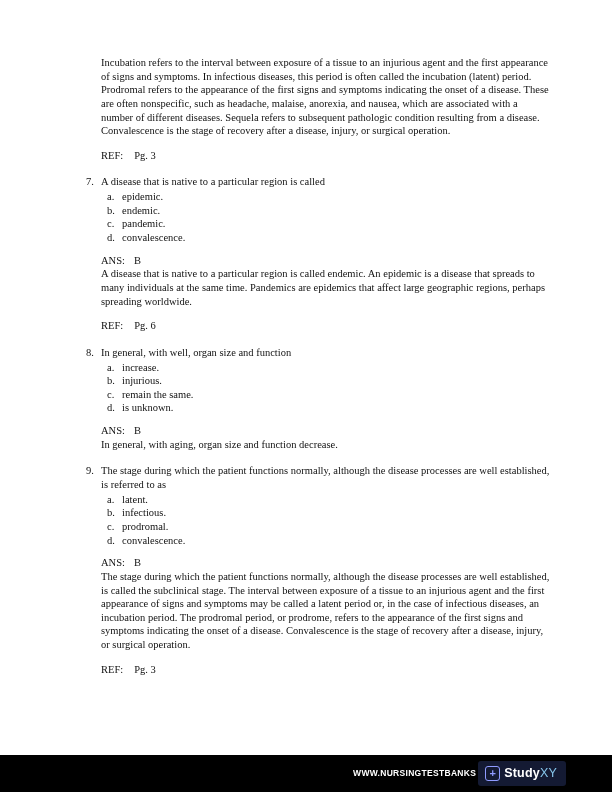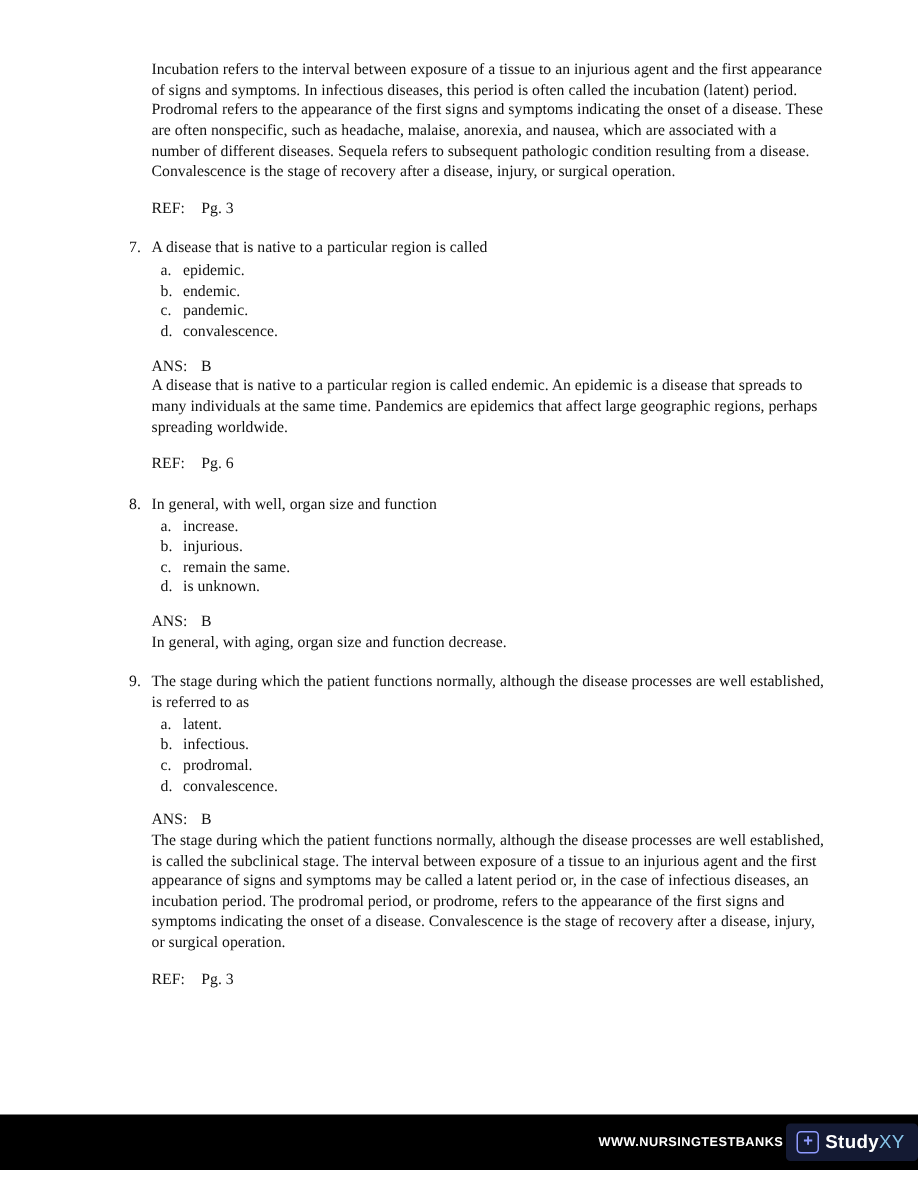--- a/index.html
+++ b/index.html
@@ -19,21 +19,21 @@
     line-height: 1.3;
     color: #111111;
   }
   .content {
     position: absolute;
     top: 40px;
     left: 86px;
     right: 60px;
   }
   p { margin: 0; }
-  .indent { margin-left: 15px; }
+  .indent { margin-left: 15px; margin-top: 16px; }
   .refline { margin-top: 11px; }
   .refline .lbl { margin-right: 11px; }
   .ansline { margin-top: 9px; }
   .ansline .lbl { margin-right: 9px; }
   .question {
     display: flex;
     margin-top: 13px;
   }
   .qnum {
     width: 15px;
@@ -47,26 +47,27 @@
   }
   .opt-letter {
     width: 15px;
     flex-shrink: 0;
   }
   .expl { margin-top: 0; }
   .footer-bar {
     position: absolute;
     left: 0;
     right: 0;
-    bottom: 12px;
+    bottom: 0;
     height: 37px;
     background: #000000;
     display: flex;
     align-items: center;
     justify-content: flex-end;
+    padding-right: 46px;
     box-sizing: border-box;
     font-family: "Liberation Sans", sans-serif;
   }
   .footer-url {
     color: #ffffff;
     font-size: 8.5px;
     font-weight: bold;
     letter-spacing: 0.3px;
     margin-right: 2px;
   }

